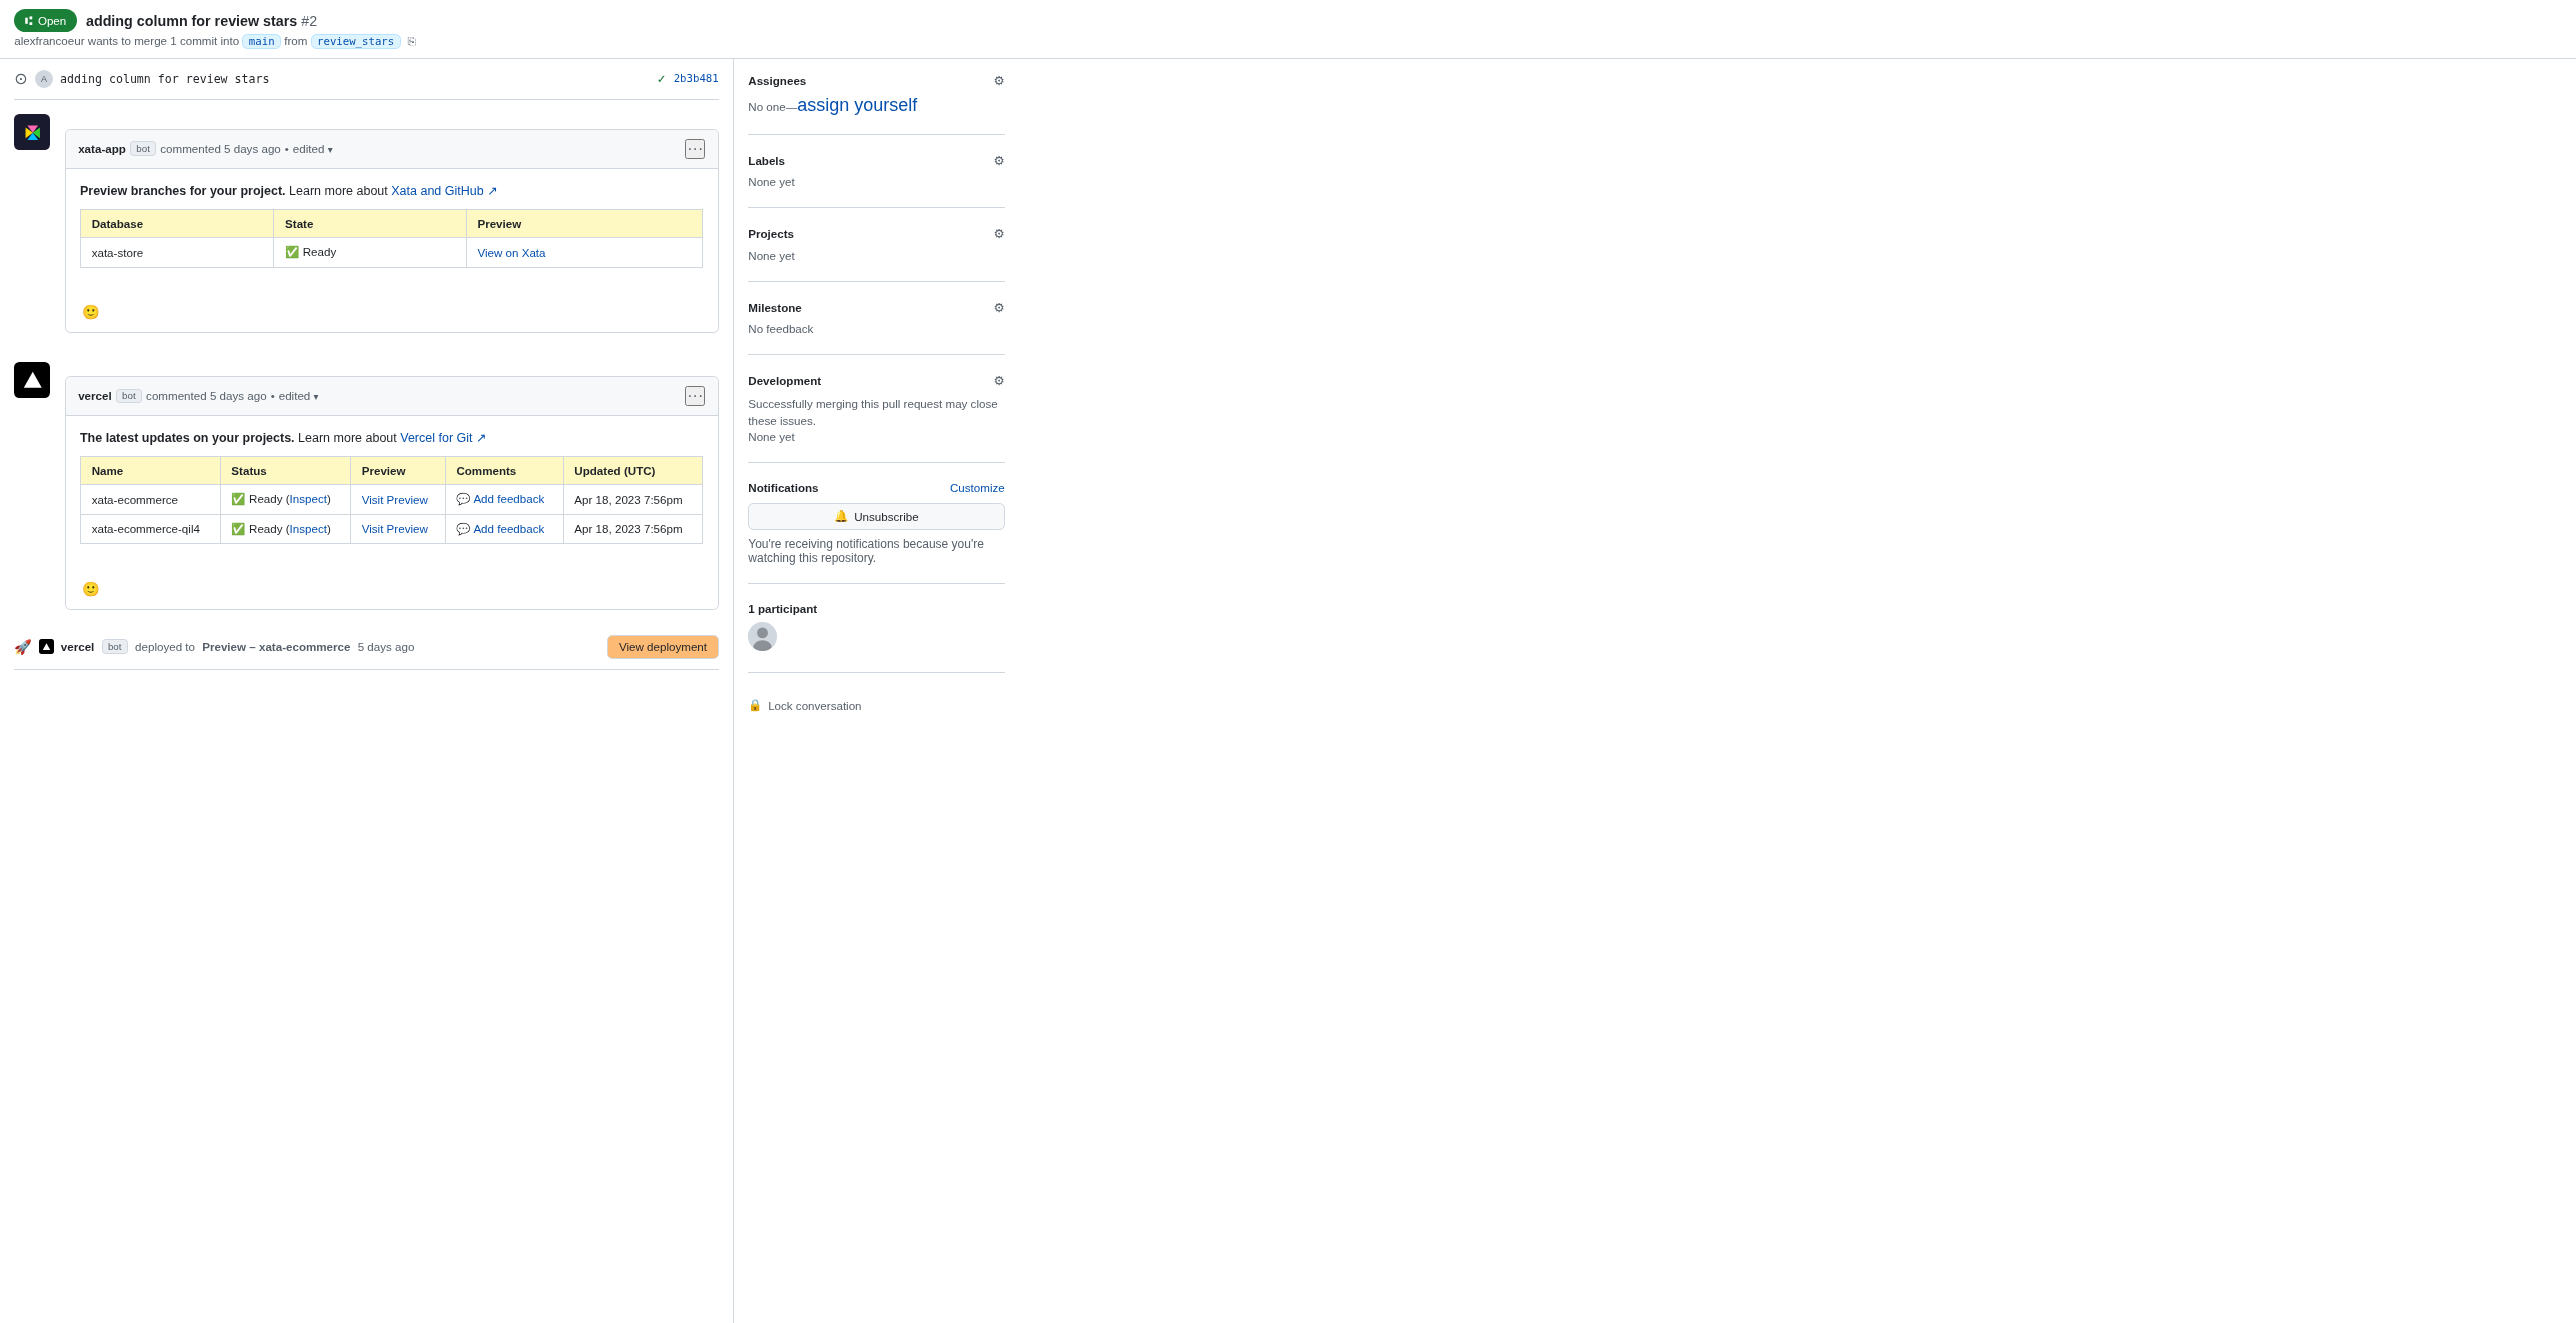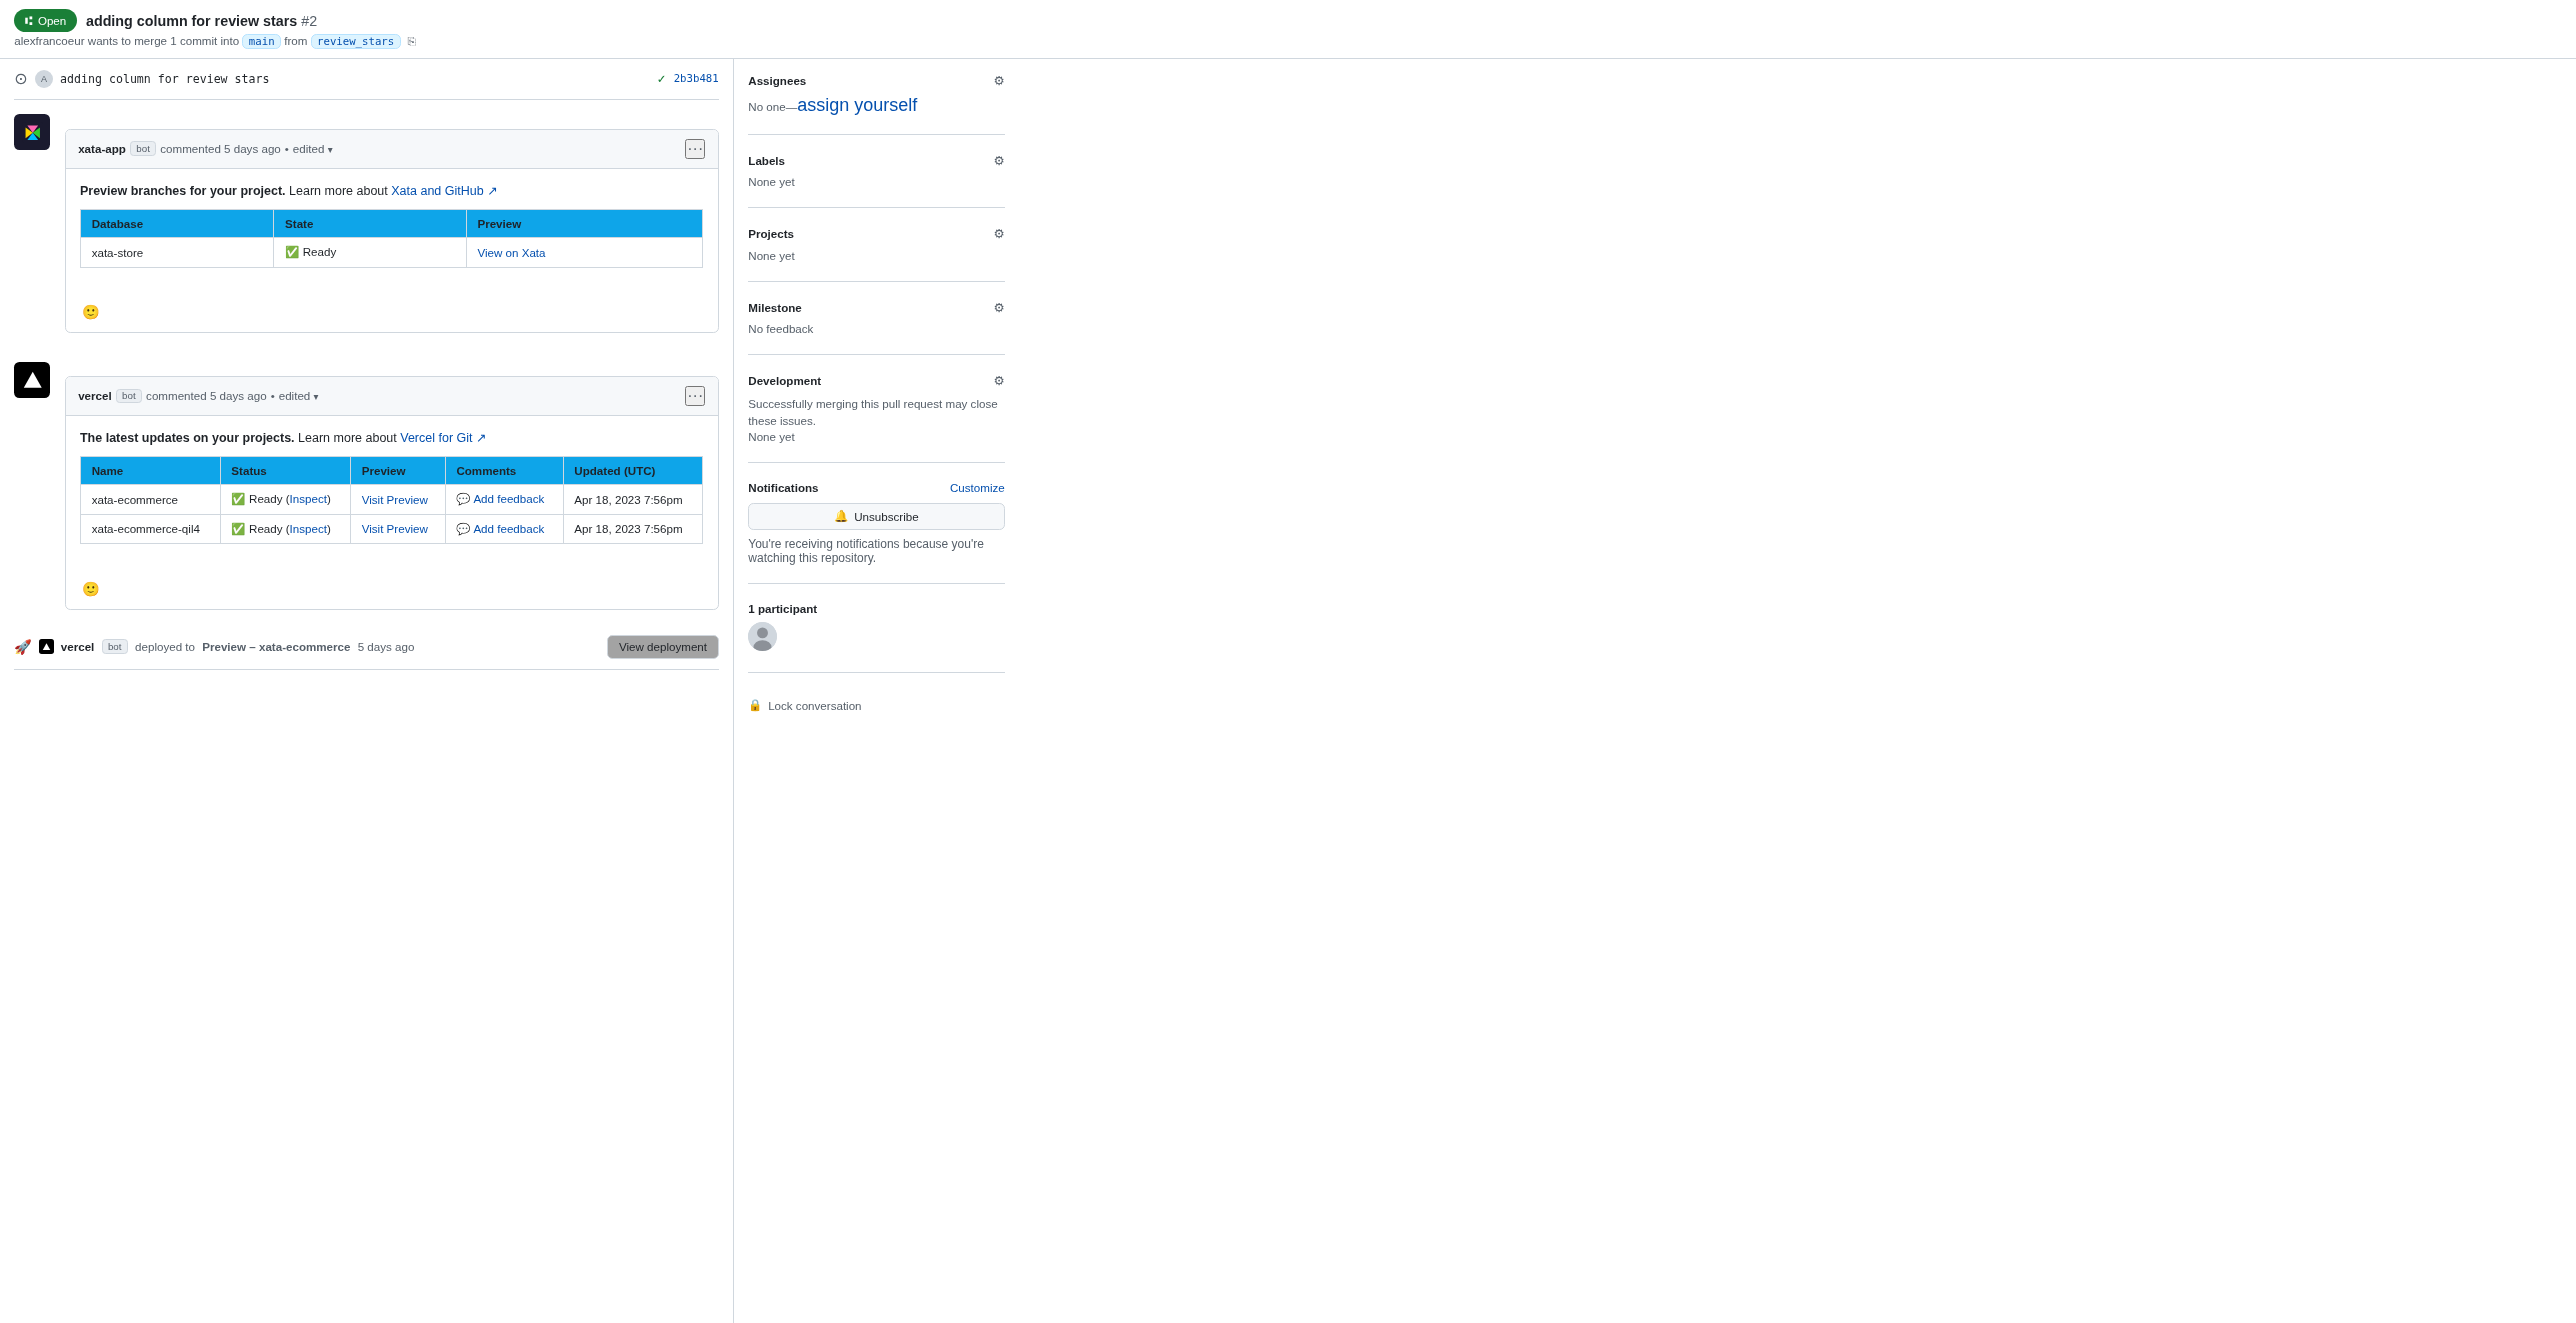--- a/index.html
+++ b/index.html
@@ -72,21 +72,21 @@
     .avatar-vercel {
       width: 36px; height: 36px; border-radius: 5.4px;
       background: #000; display: flex; align-items: center; justify-content: center;
       flex-shrink: 0; margin-right: 7.2px;
     }
 
     
     .data-table { border-collapse: collapse; width: 100%; margin: 10.7px 0; font-size: 11.6px; }
     .data-table th {
       text-align: left; padding: 7.2px 10.7px; font-weight: 600;
-      border: 0.9px solid #d0d7de; background: #0ea5e9; color: #1f2328;
+      border: 0.9px solid #d0d7de; background: #fef9c3; color: #1f2328;
     }
     .data-table td {
       padding: 7.2px 10.7px; border: 0.9px solid #d0d7de; color: #1f2328;
     }
     .ready-check { color: #1a7f37; }
     .link-blue { color: #0550ae; text-decoration: none; }
 
     
     .intro-text { font-size: 12.5px; color: #1f2328; margin-bottom: 10.7px; }
     .intro-text strong { font-weight: 600; }
@@ -99,21 +99,21 @@
 
     
     .deployment-row {
       display: flex; align-items: center; justify-content: space-between;
       padding: 10.7px 0; border-bottom: 0.9px solid #d0d7de;
       font-size: 11.6px; color: #57606a;
     }
     .deployment-left { display: flex; align-items: center; gap: 7.2px; }
     .deploy-icon { color: #57606a; font-size: 14.3px; }
     .view-deployment-btn {
-      background: #a3a3a3; border: 0.9px solid #d0d7de; border-radius: 5.4px;
+      background: #fdba74; border: 0.9px solid #d0d7de; border-radius: 5.4px;
       padding: 4.5px 10.7px; font-size: 11.6px; cursor: pointer; color: #1f2328;
     }
 
     
     .sidebar-section { margin-bottom: 18px; padding-bottom: 18px; border-bottom: 0.9px solid #d0d7de; }
     .sidebar-section:last-child { border-bottom: none; }
     .sidebar-section-header {
       display: flex; align-items: center; justify-content: space-between;
       margin-bottom: 7.2px;
     }

